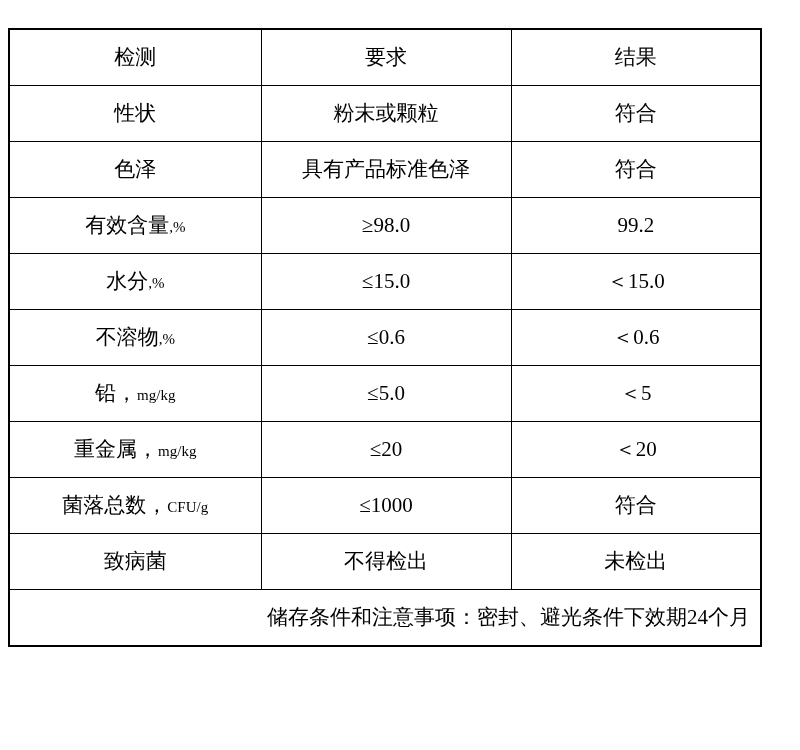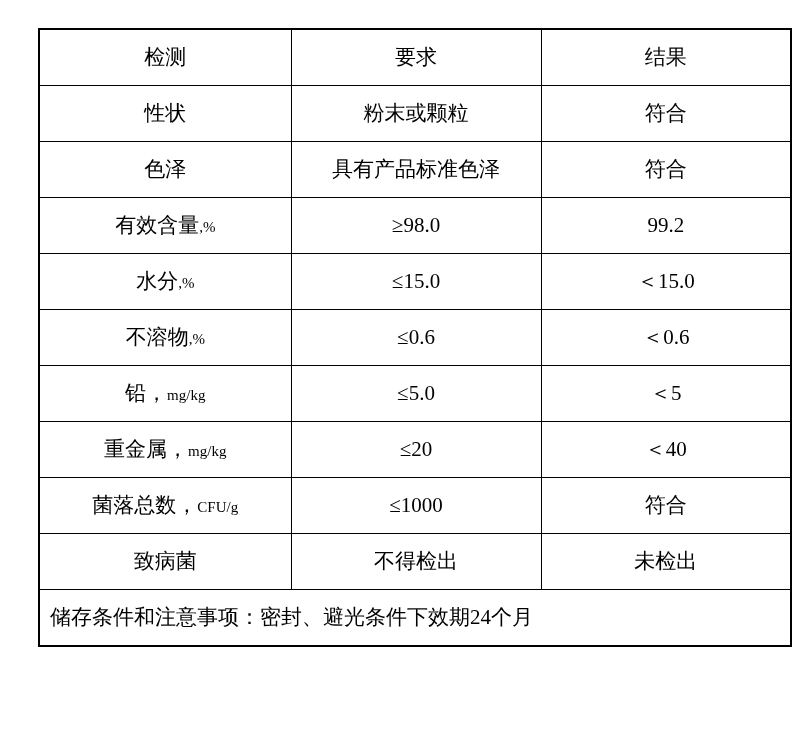--- a/index.html
+++ b/index.html
@@ -11,21 +11,21 @@
   }
   body {
     font-family: "Liberation Serif", "DejaVu Serif", serif;
     color: #000000;
   }
   .page {
     position: relative;
     width: 800px;
     height: 750px;
     box-sizing: border-box;
-    padding: 28px 24px 20px 38px;
+    padding: 28px 24px 20px 8px;
   }
   table.spec {
     border-collapse: collapse;
     width: 752px;
     table-layout: fixed;
     border: 2px solid #000;
   }
   table.spec td {
     border: 1px solid #000;
     text-align: center;
@@ -48,21 +48,21 @@
   }
   .note-row td {
     height: 44px;
     text-align: left;
     font-size: 18px;
     border-top: 2px solid #000;
   }
   .note-inner {
     display: block;
     padding: 2px 10px;
-    text-align: left;
+    text-align: right;
     white-space: nowrap;
   }
   .num {
     font-family: Liberation Serif, serif;
   }
 </style>
 </head>
 <body>
 
 <div class="page">
@@ -160,21 +160,21 @@
       </tr>
 
       <tr>
         <td>
             <span class="cell-inner"><span>重金属，</span><span class="unit">mg/kg</span></span>
           </td>
         <td>
             <span class="cell-inner num">≤20</span>
           </td>
         <td>
-            <span class="cell-inner num">＜40</span>
+            <span class="cell-inner num">＜20</span>
           </td>
       </tr>
 
       <tr>
         <td>
             <span class="cell-inner"><span>菌落总数，</span><span class="unit">CFU/g</span></span>
           </td>
         <td>
             <span class="cell-inner num">≤1000</span>
           </td>

